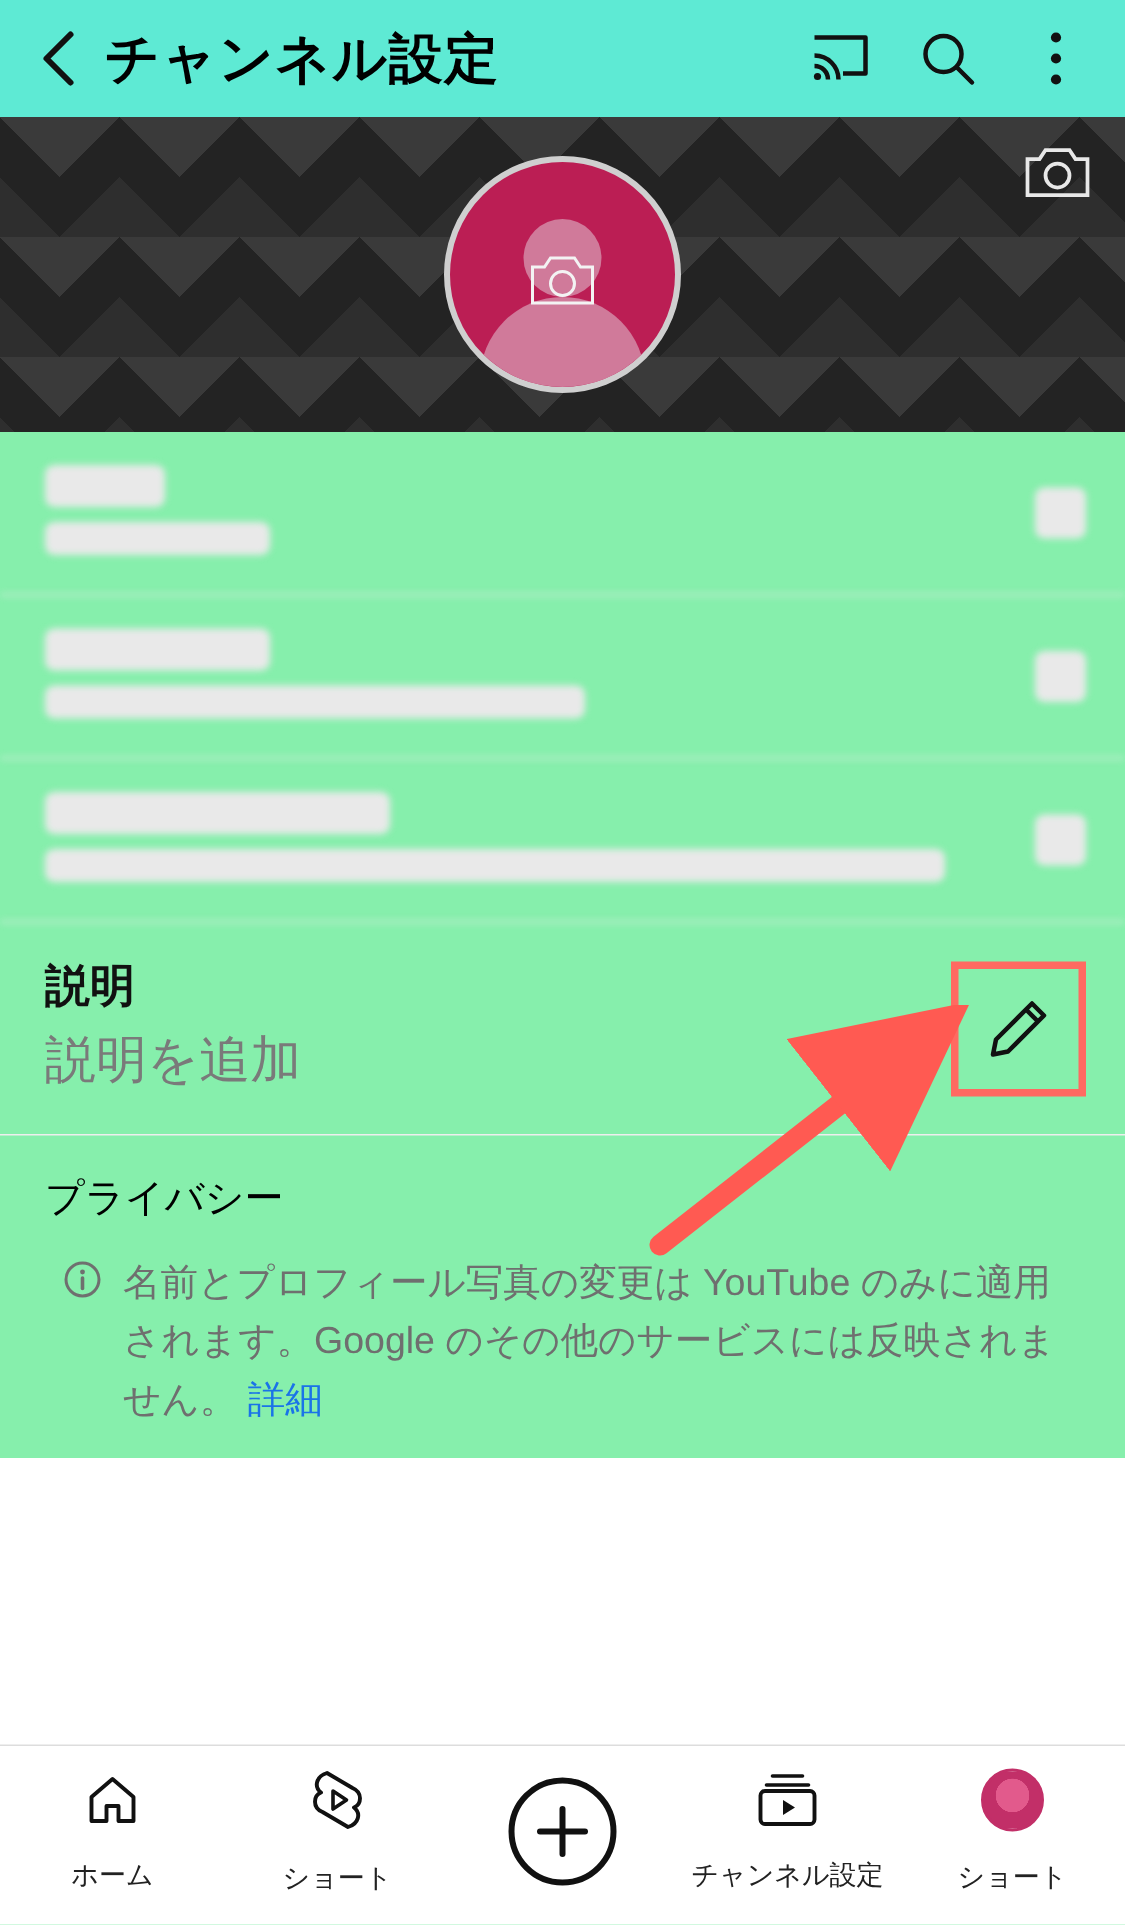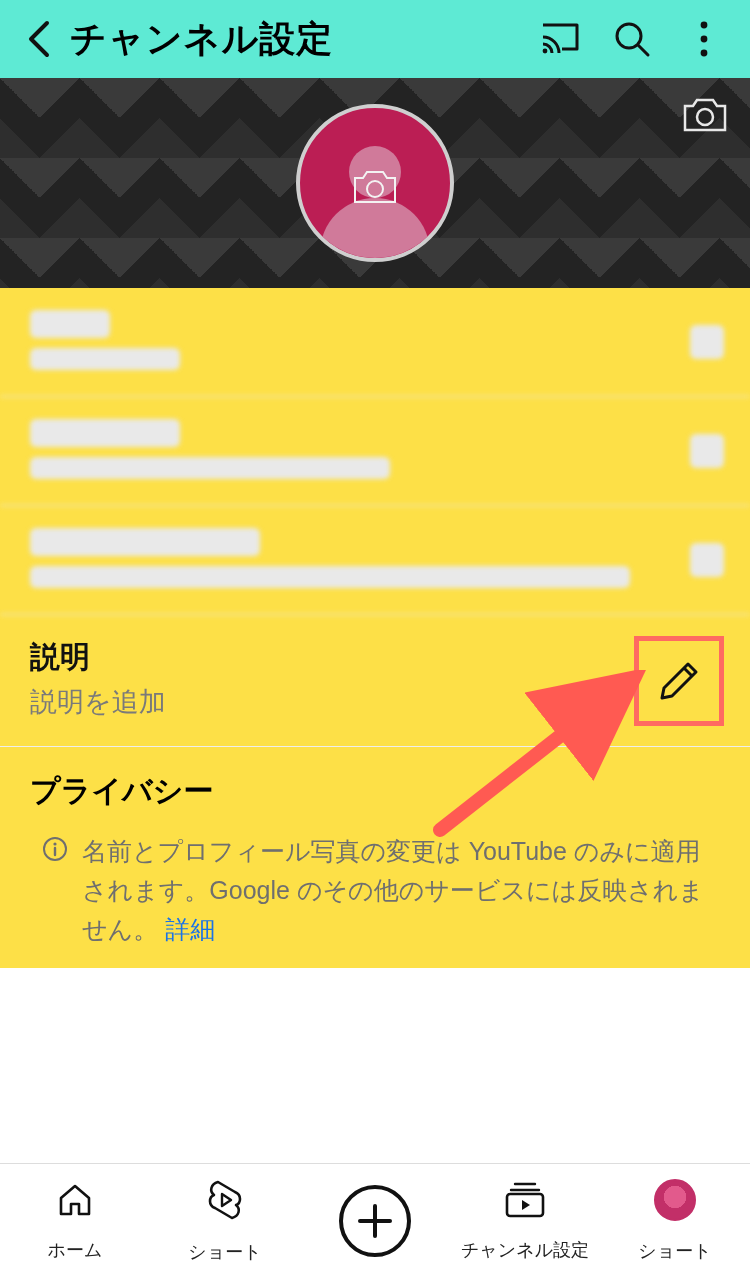--- a/index.html
+++ b/index.html
@@ -83,34 +83,34 @@
       border-radius: 60px 60px 0 0;
     }
     .avatar-cam {
       position: absolute;
       left: 50%; top: 60px;
       transform: translateX(-50%);
     }
 
     
     .settings {
-      background: #fde047;
+      background: #86efac;
     }
     .row {
       padding: 22px 30px 26px 30px;
       border-bottom: 1px solid #eee;
       position: relative;
     }
     .row-title {
       font-size: 30px;
       font-weight: 700;
       color: #111;
     }
     .row-sub {
-      font-size: 27px;
+      font-size: 34px;
       color: #7a7a7a;
       margin-top: 6px;
     }
     .row-action {
       position: absolute;
       right: 26px; top: 50%;
       transform: translateY(-50%);
     }
 
     
@@ -131,22 +131,22 @@
       width: 90px; height: 90px;
       display: flex; align-items: center; justify-content: center;
     }
     .arrow-annotation {
       position: absolute;
       left: 430px; top: 670px;
       pointer-events: none;
     }
 
     .section-header {
-      font-size: 30px;
-      font-weight: 700;
+      font-size: 26px;
+      font-weight: 400;
       padding: 24px 30px 10px 30px;
     }
 
     .toggle-row {
       display: flex; align-items: center;
       padding: 24px 30px 26px 30px;
     }
     .toggle-row .label {
       flex: 1;
       font-size: 28px;

